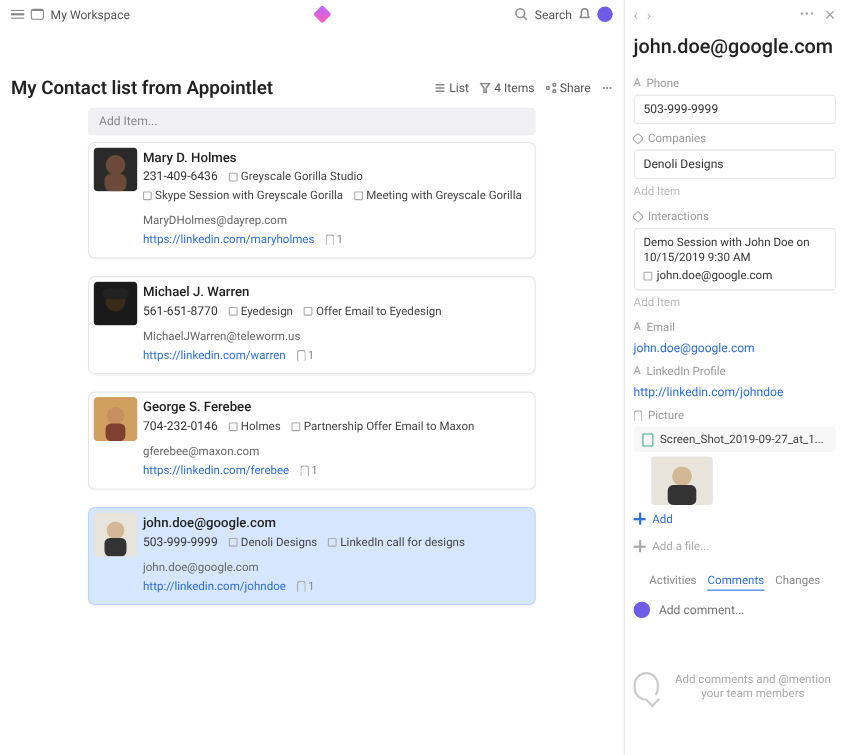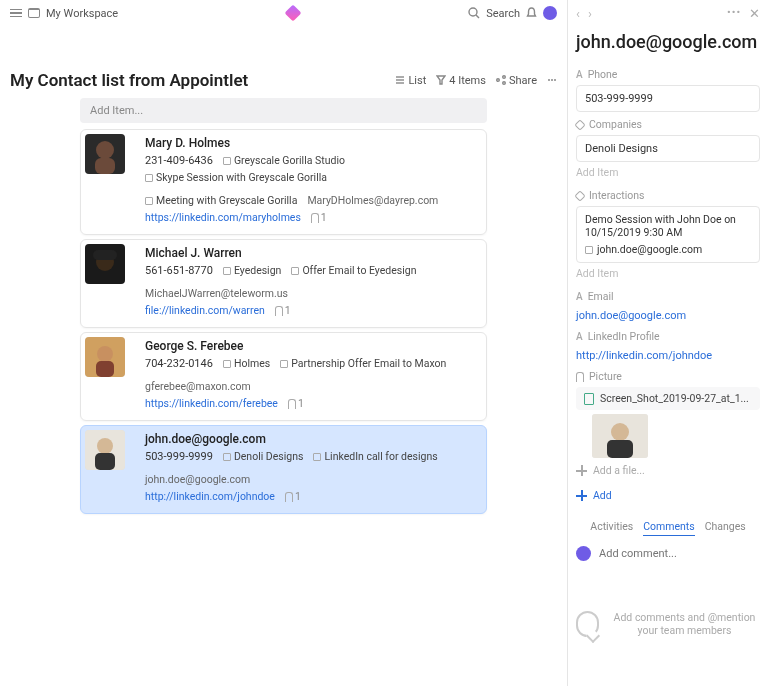--- a/index.html
+++ b/index.html
@@ -14,21 +14,21 @@
 .burger { display:flex; flex-direction:column; gap:2px; }
 .burger span { width:12px; height:1.5px; background:#888; }
 .avatar-dot { width:14px; height:14px; border-radius:50%; background:#6f5ce6; }
 .icon-stroke { stroke:#888; stroke-width:1.4; fill:none; }
 .page-title-row { display:flex; align-items:center; padding: 4px 10px 8px; gap:8px;margin-top:40px; }
 .page-title { font-size: 17px; font-weight:600; color:#222; flex:1; }
 .toolbar { display:flex; gap:10px; font-size:11px; color:#555; align-items:center; }
 .toolbar .item { display:flex; align-items:center; gap:3px; }
 .content { padding: 0 80px 0 80px; }
 .add-item-bar { background:#f0f0f2; border-radius:4px; padding:6px 10px; font-size:11px; color:#888; margin-bottom:6px; }
-.card { display:flex; gap:16px; border:1px solid #e5e5e5; border-radius:6px; box-shadow:0 1px 2px rgba(0,0,0,0.04); margin-bottom:4px; padding:0; overflow:hidden; }
+.card { display:flex; gap:1px; border:1px solid #e5e5e5; border-radius:6px; box-shadow:0 1px 2px rgba(0,0,0,0.04); margin-bottom:16px; padding:0; overflow:hidden; }
 .card.selected { background:#d6e6ff; border-color:#b8d4ff; }
 .avatar { width:40px; height:40px; border-radius:4px; background:#ddd; flex-shrink:0; margin:4px; position:relative; overflow:hidden; }
 .avatar svg { width:100%; height:100%; }
 .card-body { flex:1; padding:6px 6px 6px 0; }
 .name { font-size:12px; font-weight:500; color:#222; margin-bottom:4px; }
 .row { display:flex; flex-wrap:wrap; gap:10px; align-items:center; margin-bottom:4px; }
 .phone { font-size:11px; color:#333; }
 .chip { font-size:10.5px; color:#444; display:flex; align-items:center; gap:3px; }
 .chip-icon { width:8px; height:8px; border:1px solid #aaa; border-radius:1px; }
 .link-icon { width:8px; height:8px; border:1.2px solid #aaa; border-radius:2px; transform:rotate(-45deg); }
@@ -186,21 +186,21 @@
               <span class="chip-icon"></span>
               <span>Eyedesign</span>
             </span>
           <span class="chip">
               <span class="chip-icon"></span>
               <span>Offer Email to Eyedesign</span>
             </span>
           <span class="email">MichaelJWarren@teleworm.us</span>
         </div>
         <div class="row">
-          <span class="linkedin">file://linkedin.com/warren</span>
+          <span class="linkedin">https://linkedin.com/warren</span>
           <span class="attach">
               <span class="clip"></span>
               <span>1</span>
             </span>
         </div>
       </div>
     </div>
 
     <div class="card">
       <div class="avatar"><svg viewBox="0 0 40 40">
@@ -322,28 +322,28 @@
     </div>
   <div class="file-box">
       <span class="file-doc-icon"></span>
       <span>Screen_Shot_2019-09-27_at_1...</span>
     </div>
   <div class="thumb"><svg viewBox="0 0 56 44">
         <rect width="56" height="44" fill="#e8e4dc"></rect>
         <circle cx="28" cy="18" r="9" fill="#d4b896"></circle>
         <rect x="15" y="26" width="26" height="18" rx="5" fill="#333"></rect>
       </svg></div>
+  <div class="add-row blue">
+      <span class="plus"></span>
+      <span>Add</span>
+    </div>
+
   <div class="add-row">
       <span class="plus"></span>
       <span>Add a file...</span>
-    </div>
-
-  <div class="add-row blue">
-      <span class="plus"></span>
-      <span>Add</span>
     </div>
 
   <div class="tabs-row">
     <span>Activities</span>
     <span class="active">Comments</span>
     <span>Changes</span>
   </div>
   <div class="comment-input">
     <div class="dot"></div>
     <input placeholder="Add comment..." style="">

